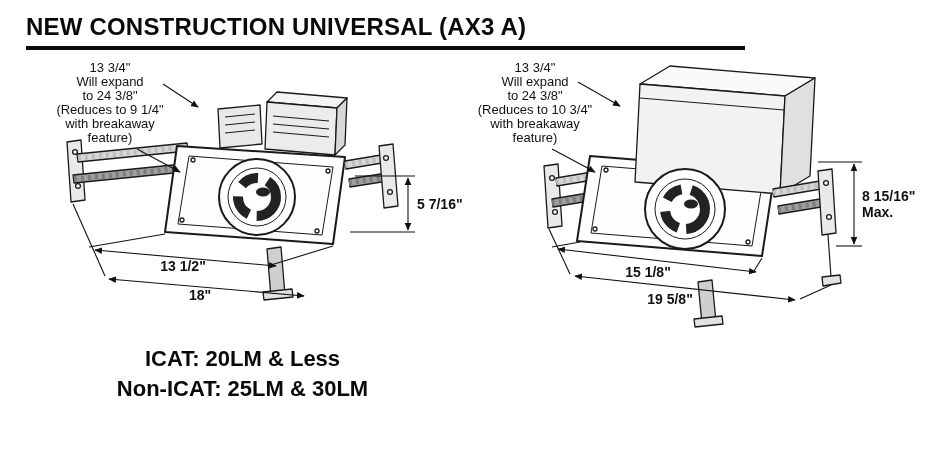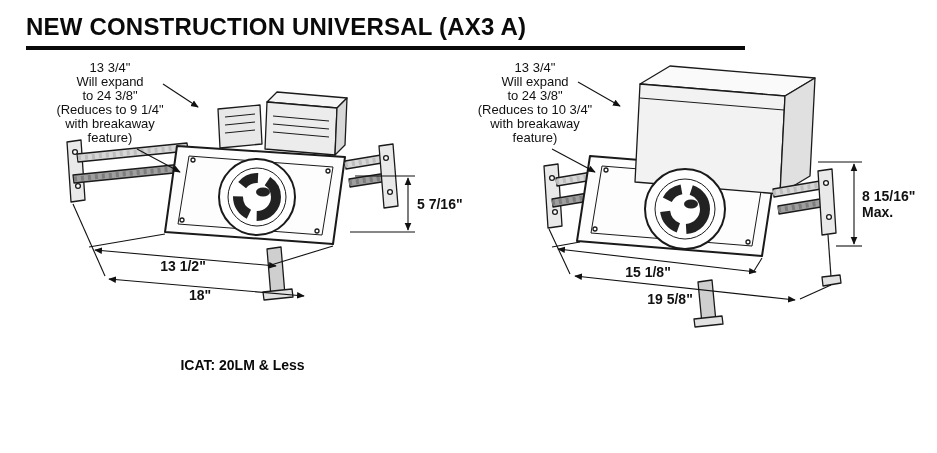--- a/index.html
+++ b/index.html
@@ -5,21 +5,21 @@
   *{margin:0;padding:0;box-sizing:border-box}
   html,body{background:#fff}
   body{width:937px;height:453px;font-family:"Liberation Sans",sans-serif;color:#111;overflow:hidden}
   .page{width:775px;height:453px;padding-top:13px;background:#fff}
   .header{margin:0 30px 0 26px}
   .title{font-size:24px;font-weight:bold;letter-spacing:.2px;color:#0a0a0a;white-space:nowrap}
   .rule{height:4px;background:#0a0a0a;margin-top:5px}
   .diagrams{display:flex;align-items:flex-start;padding-left:15px;margin-top:4px}
   figure{display:block}
   figure svg{display:block;overflow:visible}
-  .caption{text-align:center;font-weight:bold;font-size:14px;line-height:1.35;margin-top:24px;color:#0a0a0a}
+  .caption{text-align:center;font-weight:bold;font-size:22px;line-height:1.35;margin-top:12px;color:#0a0a0a}
   svg text{font-family:"Liberation Sans",sans-serif;fill:#111;stroke:none}
   svg .note{font-size:13px}
   svg .dim{font-size:14px;font-weight:bold}
   .draw{stroke:#1a1a1a;stroke-width:1.3;fill:none;stroke-linejoin:round}
   .dims{stroke:#111;stroke-width:1.1;fill:none}
 </style>
 </head>
 <body>
 
 <div class="page">
@@ -129,20 +129,21 @@
           <text class="note" x="95" y="74" text-anchor="middle">with breakaway</text>
           <text class="note" x="95" y="88" text-anchor="middle">feature)</text>
           <text class="dim" x="402" y="155">5 7/16"</text>
           <text class="dim" x="168" y="217" text-anchor="middle">13 1/2"</text>
           <text class="dim" x="185" y="246" text-anchor="middle">18"</text>
         </g>
       </svg>
 
       <figcaption class="caption">
         <div>ICAT: 20LM &amp; Less</div>
+        <div>Non-ICAT: 25LM &amp; 30LM</div>
       </figcaption>
     </figure>
 
     <figure>
       <svg viewBox="0 0 467 278" width="467" height="278">
         <defs>
           <marker id="arwR" viewBox="0 0 10 10" refX="8.5" refY="5" markerWidth="7.5" markerHeight="7.5" orient="auto-start-reverse">
             <path d="M0,1 L9.5,5 L0,9 z" fill="#111"></path>
           </marker>
         </defs>

